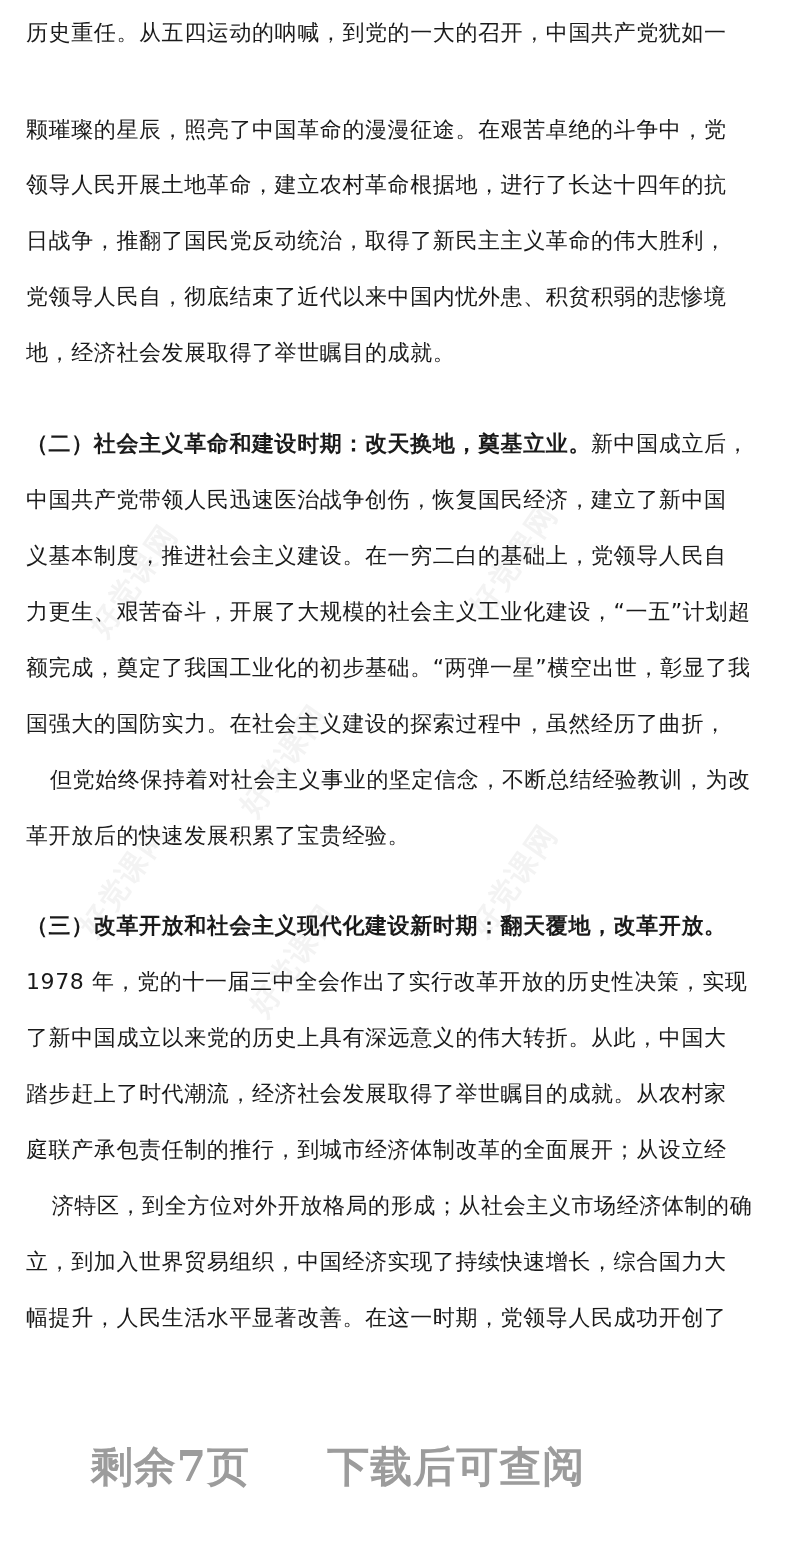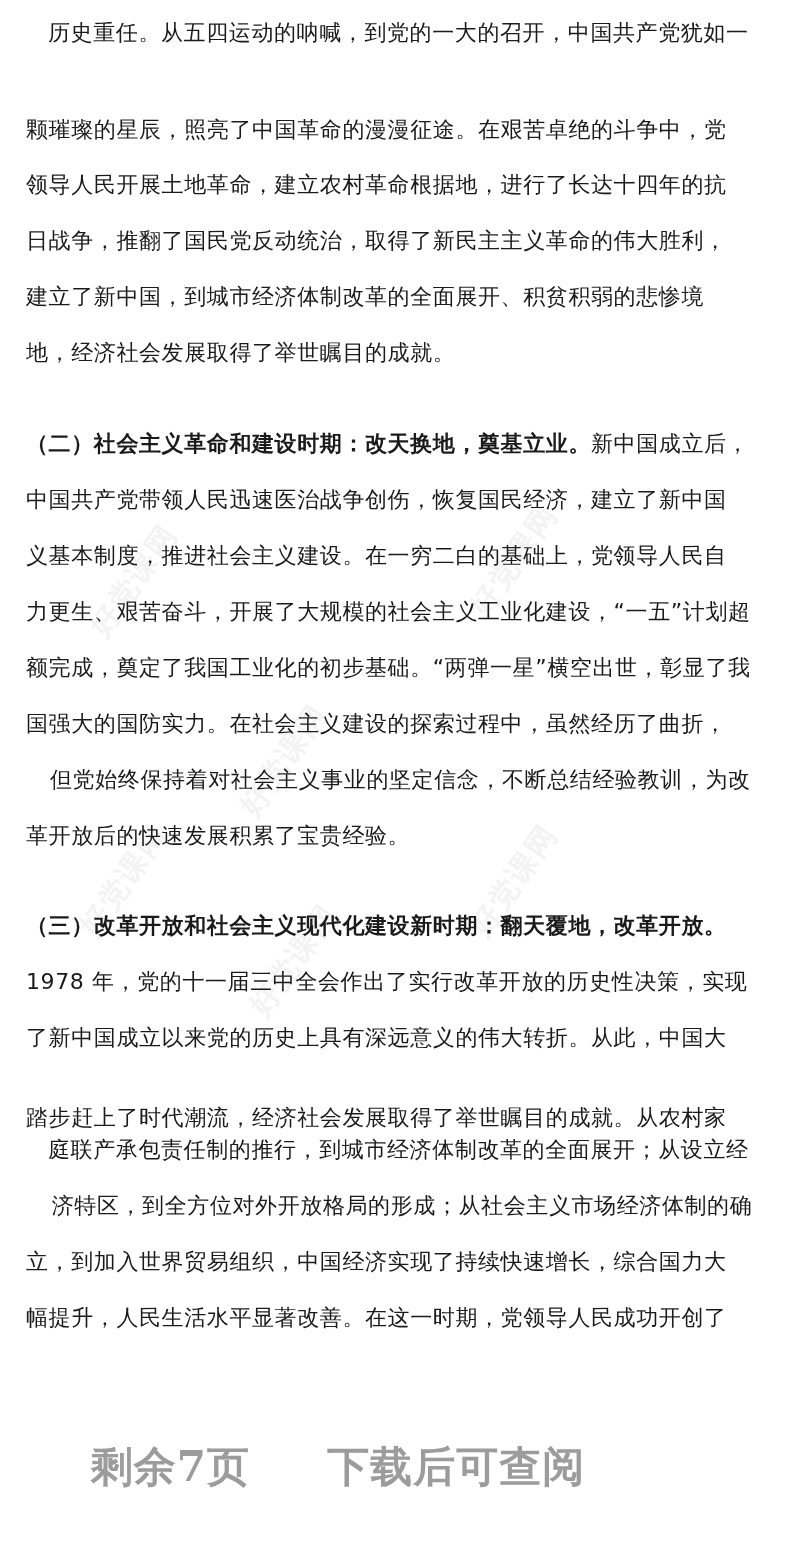--- a/index.html
+++ b/index.html
@@ -71,39 +71,39 @@
 <div class="page">
   <div id="watermarks">
       <div class="watermark" style="left: 70px; top: 560px;">好党课网</div>
       <div class="watermark" style="left: 450px; top: 540px;">好党课网</div>
       <div class="watermark" style="left: 220px; top: 740px;">好党课网</div>
       <div class="watermark" style="left: 60px; top: 860px;">好党课网</div>
       <div class="watermark" style="left: 450px; top: 860px;">好党课网</div>
       <div class="watermark" style="left: 230px; top: 940px;">好党课网</div>
     </div>
   <div id="text-lines">
-      <div class="line" style="top: 16px; margin-left: 22px;"><span>历史重任。从五四运动的呐喊，到党的一大的召开，中国共产党犹如一</span></div>
+      <div class="line" style="top: 16px;"><span>历史重任。从五四运动的呐喊，到党的一大的召开，中国共产党犹如一</span></div>
       <div class="line" style="top: 113px;"><span>颗璀璨的星辰，照亮了中国革命的漫漫征途。在艰苦卓绝的斗争中，党</span></div>
       <div class="line" style="top: 168px;"><span>领导人民开展土地革命，建立农村革命根据地，进行了长达十四年的抗</span></div>
       <div class="line" style="top: 224px;"><span>日战争，推翻了国民党反动统治，取得了新民主主义革命的伟大胜利，</span></div>
-      <div class="line" style="top: 280px;"><span>建立了新中国，到城市经济体制改革的全面展开、积贫积弱的悲惨境</span></div>
+      <div class="line" style="top: 280px;"><span>党领导人民自，彻底结束了近代以来中国内忧外患、积贫积弱的悲惨境</span></div>
       <div class="line" style="top: 336px;"><span>地，经济社会发展取得了举世瞩目的成就。</span></div>
       <div class="line" style="top: 427px;"><span class="bold">（二）社会主义革命和建设时期：改天换地，奠基立业。</span><span>新中国成立后，</span></div>
       <div class="line" style="top: 483px;"><span>中国共产党带领人民迅速医治战争创伤，恢复国民经济，建立了新中国</span></div>
       <div class="line" style="top: 539px;"><span>义基本制度，推进社会主义建设。在一穷二白的基础上，党领导人民自</span></div>
       <div class="line" style="top: 595px;"><span>力更生、艰苦奋斗，开展了大规模的社会主义工业化建设，“一五”计划超</span></div>
       <div class="line" style="top: 651px;"><span>额完成，奠定了我国工业化的初步基础。“两弹一星”横空出世，彰显了我</span></div>
       <div class="line" style="top: 707px;"><span>国强大的国防实力。在社会主义建设的探索过程中，虽然经历了曲折，</span></div>
       <div class="line" style="top: 763px; margin-left: 24px;"><span>但党始终保持着对社会主义事业的坚定信念，不断总结经验教训，为改</span></div>
       <div class="line" style="top: 819px;"><span>革开放后的快速发展积累了宝贵经验。</span></div>
       <div class="line" style="top: 909px;"><span class="bold">（三）改革开放和社会主义现代化建设新时期：翻天覆地，改革开放。</span></div>
       <div class="line" style="top: 965px;"><span>1978 年，党的十一届三中全会作出了实行改革开放的历史性决策，实现</span></div>
       <div class="line" style="top: 1021px;"><span>了新中国成立以来党的历史上具有深远意义的伟大转折。从此，中国大</span></div>
-      <div class="line" style="top: 1077px; margin-top: 24px;"><span>踏步赶上了时代潮流，经济社会发展取得了举世瞩目的成就。从农村家</span></div>
-      <div class="line" style="top: 1133px; margin-left: 22px;"><span>庭联产承包责任制的推行，到城市经济体制改革的全面展开；从设立经</span></div>
+      <div class="line" style="top: 1077px;"><span>踏步赶上了时代潮流，经济社会发展取得了举世瞩目的成就。从农村家</span></div>
+      <div class="line" style="top: 1133px;"><span>庭联产承包责任制的推行，到城市经济体制改革的全面展开；从设立经</span></div>
       <div class="line" style="top: 1189px; text-align: center;"><span>济特区，到全方位对外开放格局的形成；从社会主义市场经济体制的确</span></div>
       <div class="line" style="top: 1245px;"><span>立，到加入世界贸易组织，中国经济实现了持续快速增长，综合国力大</span></div>
       <div class="line" style="top: 1301px;"><span>幅提升，人民生活水平显著改善。在这一时期，党领导人民成功开创了</span></div>
     </div>
 
   <div class="more-banner">
     <span>剩余7页</span>
     <span class="gap"></span>
     <span>下载后可查阅</span>
   </div>

